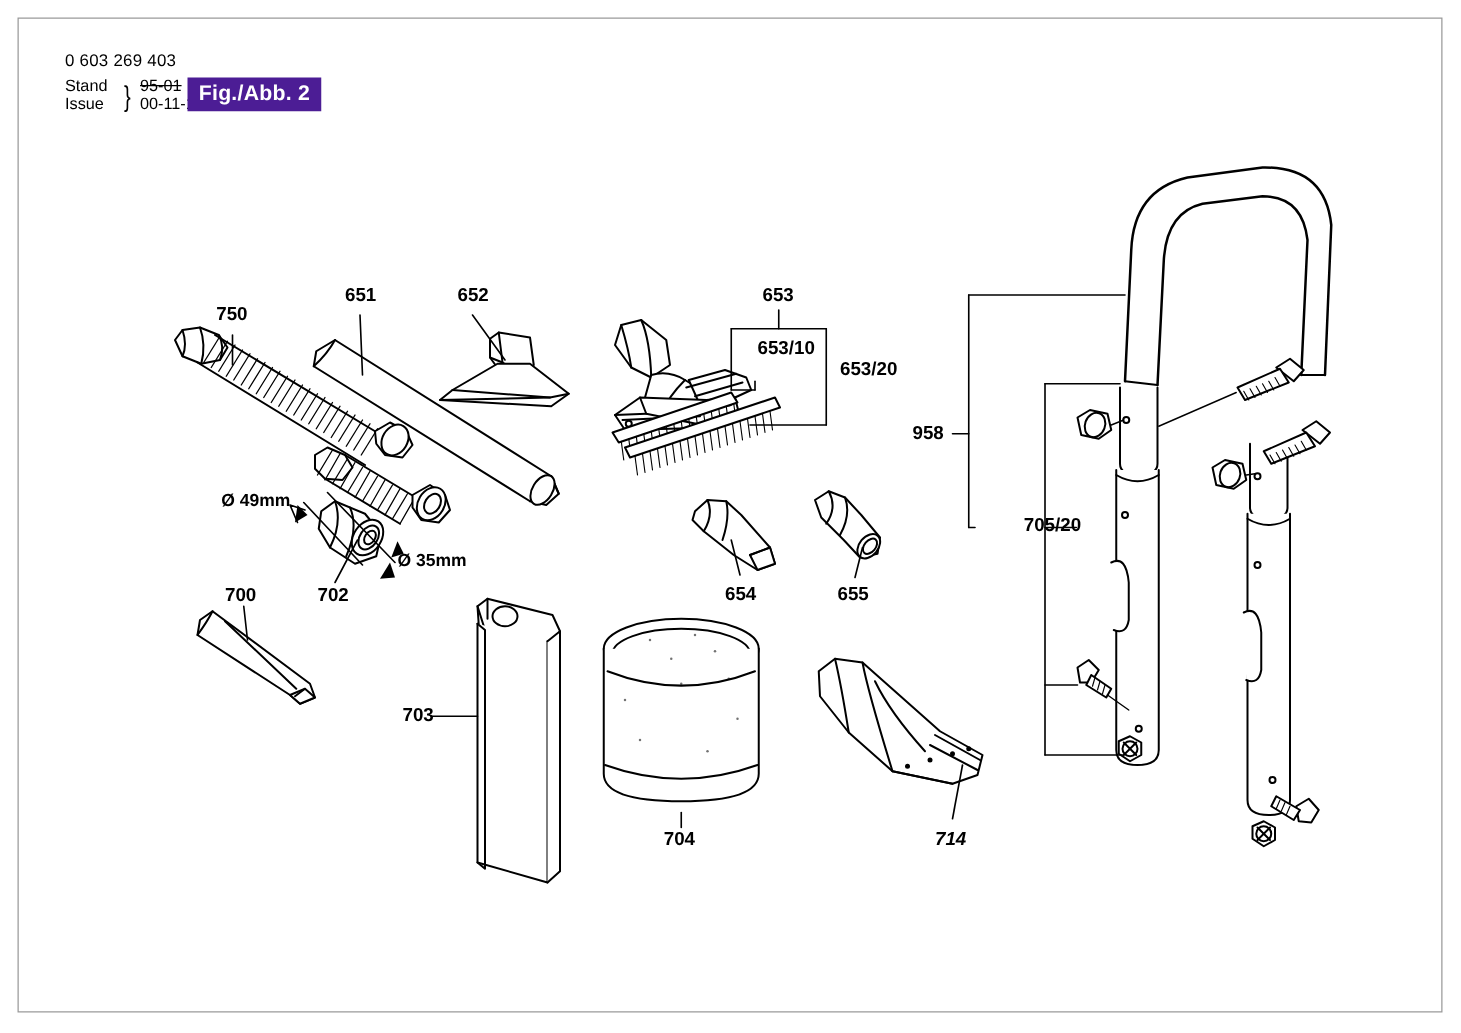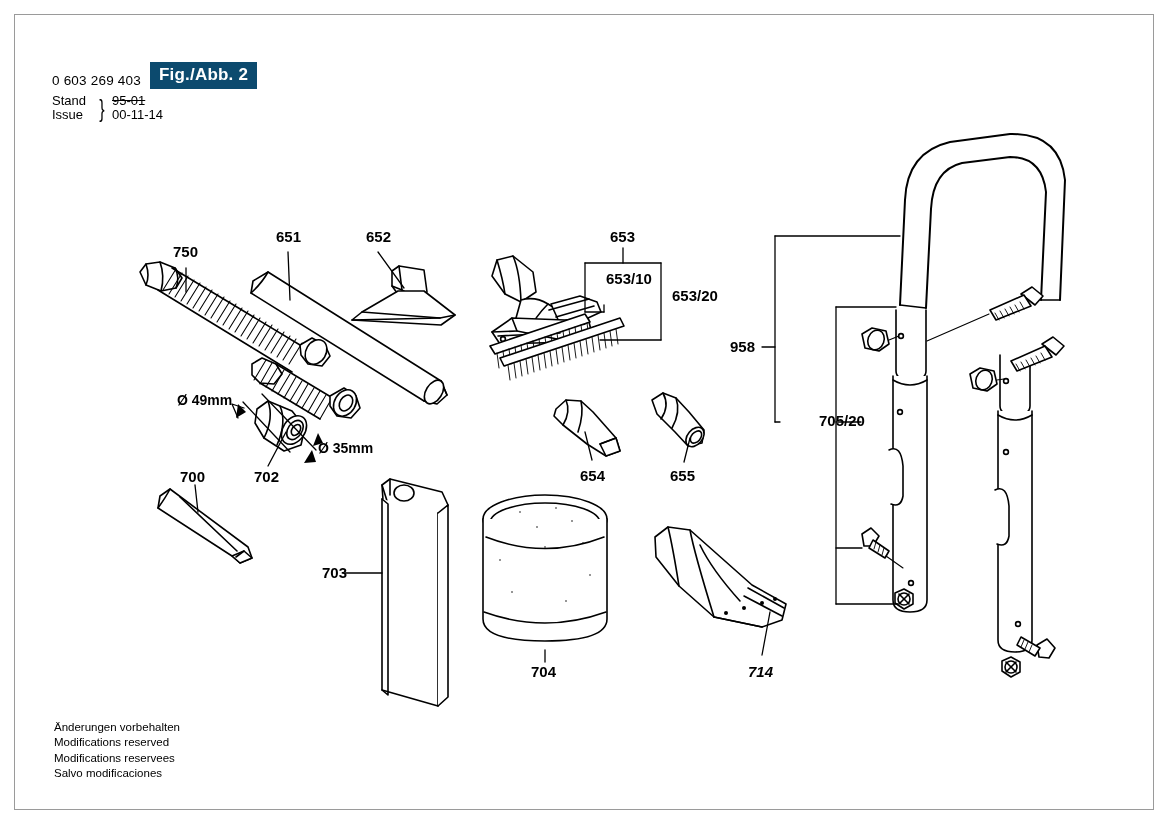--- a/index.html
+++ b/index.html
@@ -26,21 +26,20 @@
     height: 796px;
     border: 1px solid #9a9a9a;
     box-sizing: border-box;
   }
   
   #header {
     position: absolute;
     left: 52px;
     top: 42px;
     line-height: 1.05;
-    margin-top: 32px;
   }
   #partno {
     font-size: 13.5px;
     letter-spacing: 0.2px;
     white-space: nowrap;
   }
   #dates {
     margin-top: 6px;
     position: relative;
     font-size: 13px;
@@ -55,21 +54,21 @@
     font-size: 23px;
     line-height: 30px;
     transform: scaleX(0.7);
   }
   .dval { margin-left: 14px; }
   .struck { text-decoration: line-through; }
   #figbadge {
     position: absolute;
     left: 150px;
     top: 62px;
-    background: #0c4a6e;
+    background: #4c1d95;
     color: #ffffff;
     font-size: 17px;
     font-weight: bold;
     padding: 3px 9px 4px 9px;
     letter-spacing: 0.2px;
     white-space: nowrap;
   }
   
   #footer {
     position: absolute;
@@ -494,20 +493,14 @@
   <div class="lbl" style="left:254px; top:468px;">702</div>
   <div class="lbl" style="left:322px; top:564px;">703</div>
   <div class="lbl" style="left:531px; top:663px;">704</div>
   <div class="lbl" style="left:748px; top:663px;font-style:italic;">714</div>
   <div class="lbl" style="left:730px; top:338px;">958</div>
   <div class="lbl" style="left:787px; top:412px;margin-left:32px;">705/20</div>
 
   <div class="dim" style="left:177px; top:392px;">Ø 49mm</div>
   <div class="dim" style="left:318px; top:440px;text-align:right;">Ø 35mm</div>
 
-  <div id="footer">
-    <div>Änderungen vorbehalten</div>
-    <div>Modifications reserved</div>
-    <div>Modifications reservees</div>
-    <div>Salvo modificaciones</div>
-  </div>
 
 </div>
 
 </body></html>

